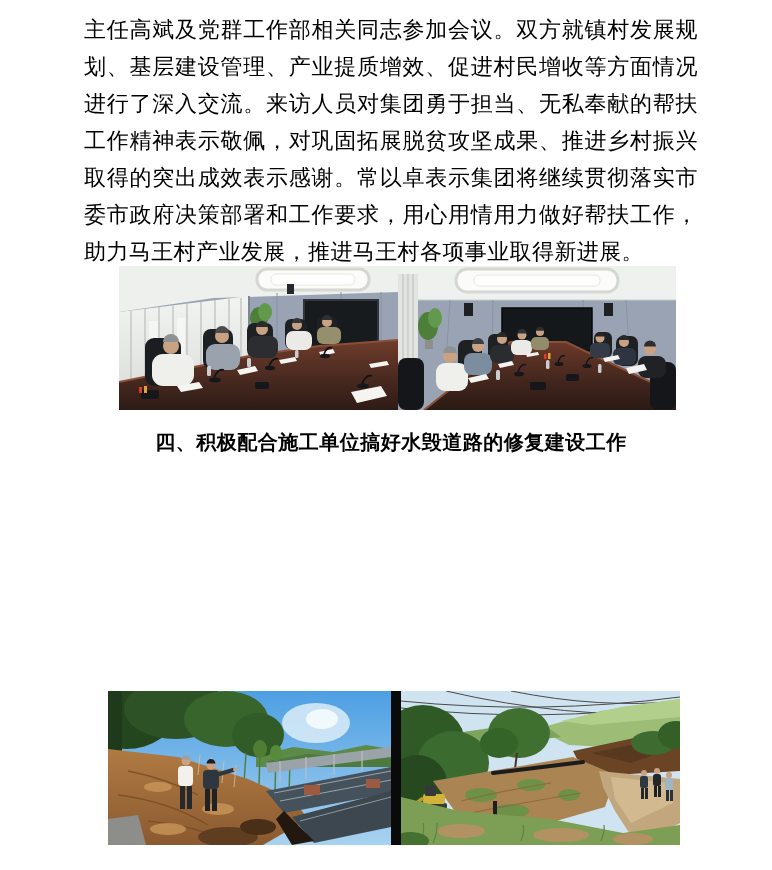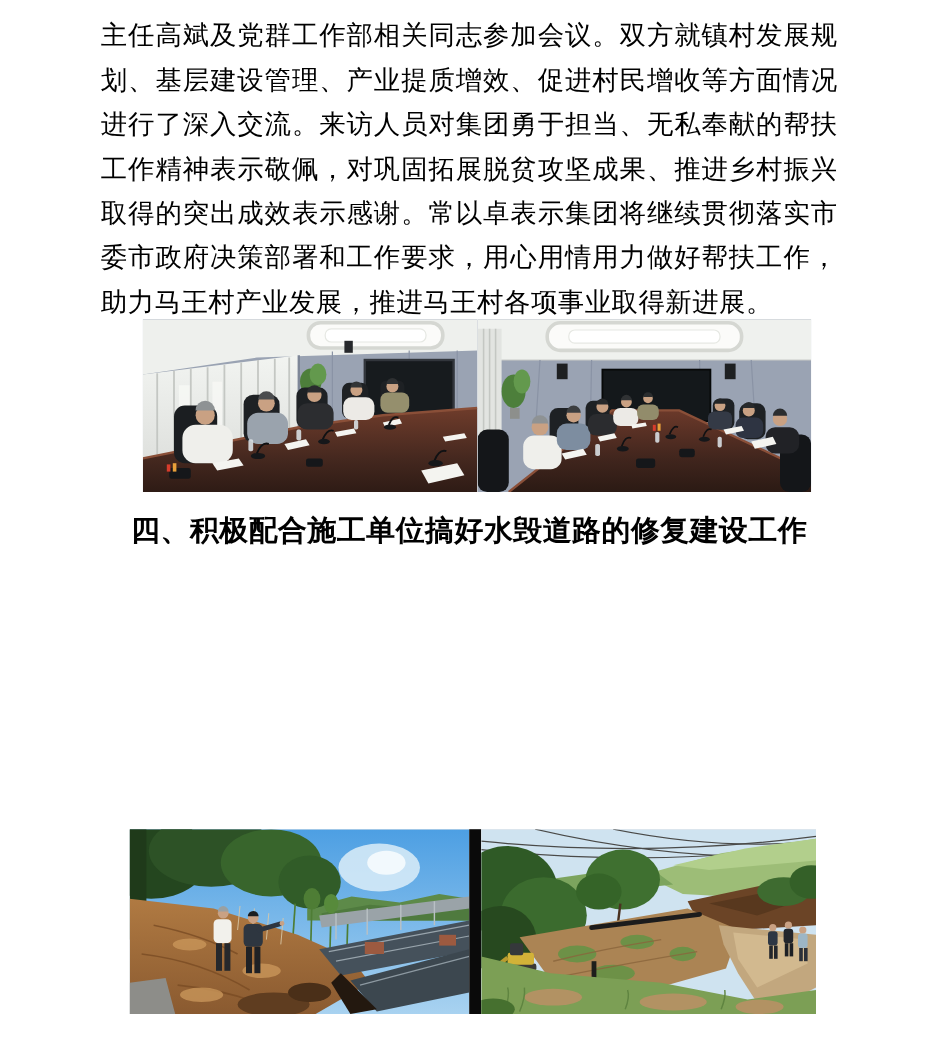--- a/index.html
+++ b/index.html
@@ -8,21 +8,21 @@
     font-family:"Liberation Serif","DejaVu Serif",serif;color:#000;
     overflow:hidden;
   }
   .para{
     position:absolute;margin:0;font-size:22px;line-height:37px;
     text-align:justify;text-justify:inter-character;letter-spacing:0.4px;
   }
   .para1{left:84px;top:11px;width:614px;}
   .heading{
     position:absolute;left:84px;top:424px;width:614px;margin:0;
-    font-size:24px;line-height:37px;font-weight:bold;text-align:center;
+    font-size:20px;line-height:37px;font-weight:bold;text-align:center;
     font-family:"Liberation Sans","DejaVu Sans",sans-serif;letter-spacing:0.5px;
   }
   .para2{left:84px;top:461px;width:614px;text-indent:44px;}
   .photo{position:absolute;overflow:hidden;background:#dfe3e6;}
   .photo svg{display:block;width:100%;height:100%;}
   #photo1{left:119px;top:266px;width:279px;height:144px;}
   #photo2{left:398px;top:266px;width:278px;height:144px;}
   #photo3{left:108px;top:691px;width:283px;height:154px;}
   #photo4{left:401px;top:691px;width:279px;height:154px;}
   .photo-divider{position:absolute;left:391px;top:691px;width:10px;height:154px;background:#0a0a0a;}

